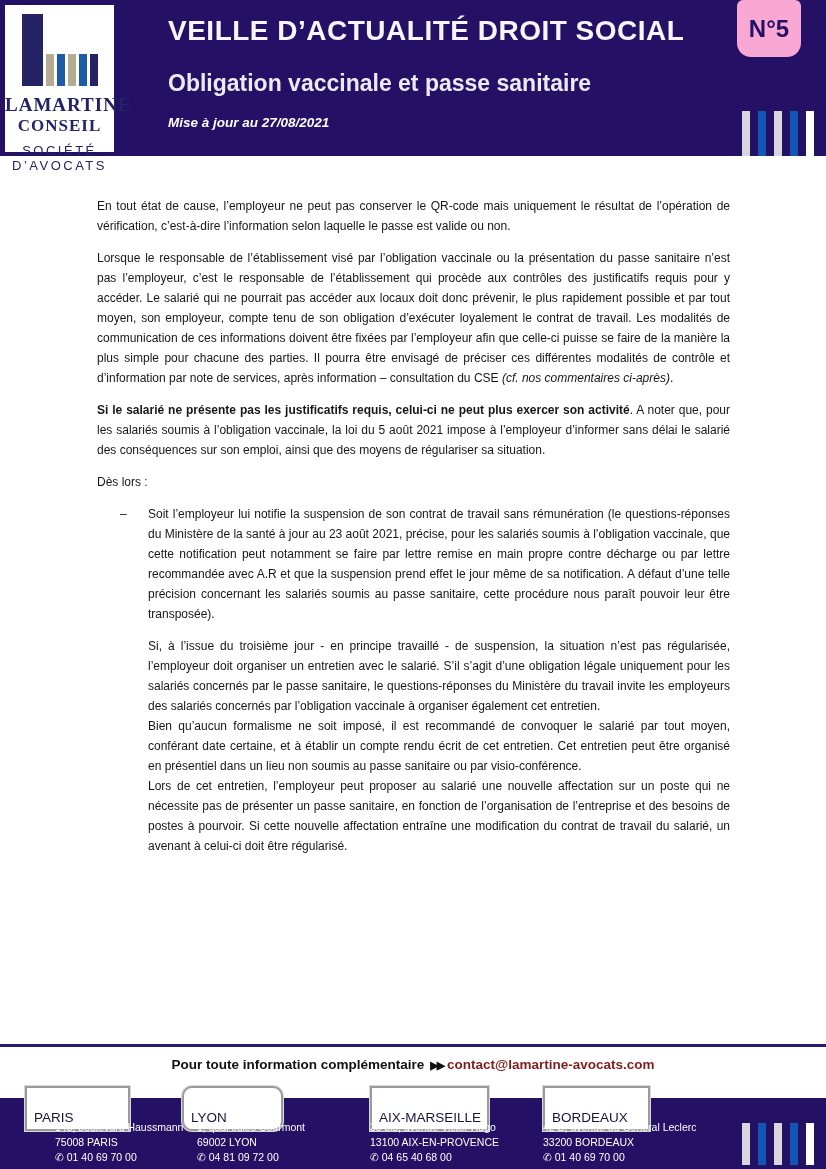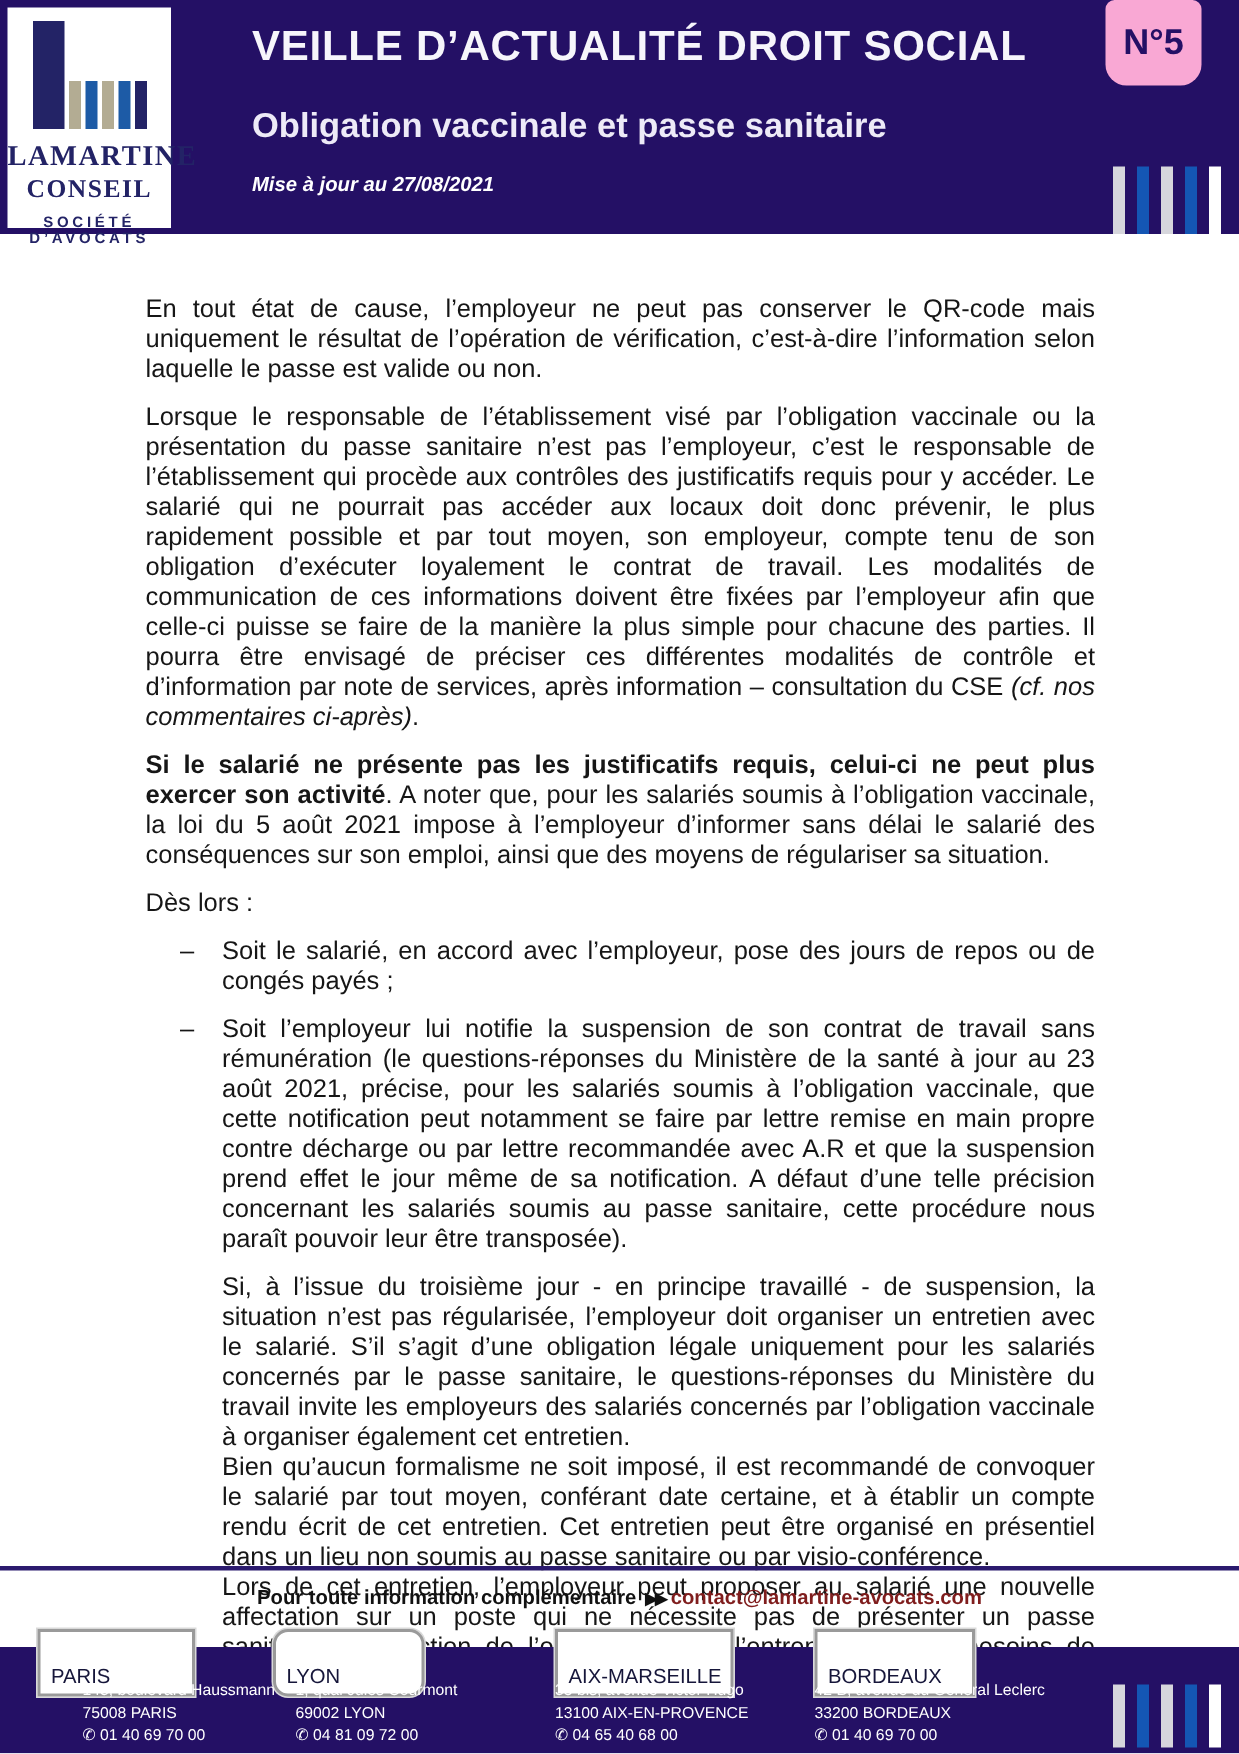--- a/index.html
+++ b/index.html
@@ -9,38 +9,38 @@
   
   .header{position:absolute;left:0;top:0;width:826px;height:156px;background:#241065;}
   .logo{position:absolute;left:5px;top:5px;width:109px;height:147px;background:#ffffff;text-align:center;}
   .logo-bars{display:flex;align-items:flex-end;justify-content:center;gap:3px;height:76px;margin-top:5px;}
   .logo-bars .bar-main{width:21px;height:72px;}
   .logo-bars .bar-sm{width:8px;height:32px;}
   .logo-line1{font-family:"Liberation Serif",serif;font-weight:700;font-size:19px;letter-spacing:1px;
               color:#232366;line-height:1;margin-top:9px;}
   .logo-line2{font-family:"Liberation Serif",serif;font-weight:700;font-size:17px;letter-spacing:1px;
               color:#232366;line-height:1;margin-top:3px;}
-  .logo-tag{font-size:10px;font-weight:700;letter-spacing:2.5px;color:#232366;margin-top:9px;}
+  .logo-tag{font-size:13px;font-weight:400;letter-spacing:2.5px;color:#232366;margin-top:9px;}
 
   .head-text{position:absolute;left:168px;top:0;right:120px;}
   .title{margin:0;padding-top:17px;font-size:28px;font-weight:700;letter-spacing:.5px;color:#f6f5fb;line-height:1;}
   .subtitle{margin:0;padding-top:27px;font-size:23px;font-weight:700;color:#edeaf7;line-height:1;}
   .updated{padding-top:21px;font-size:13.5px;font-weight:700;font-style:italic;color:#ffffff;line-height:1;}
 
   .issue-badge{position:absolute;right:25px;top:0;width:64px;height:57px;background:#f9a8d4;
                border-radius:6px 6px 14px 14px;color:#241065;font-weight:700;font-size:24px;
                display:flex;align-items:center;justify-content:center;}
 
   .deco-bars{position:absolute;display:flex;gap:8px;}
   .deco-bars span{width:8px;height:100%;}
   .deco-header{right:12px;bottom:0;height:45px;}
   .deco-footer{right:12px;bottom:4px;height:42px;}
 
   
-  .doc-body{position:absolute;left:97px;top:196px;width:633px;font-size:17px;line-height:20px;
+  .doc-body{position:absolute;left:97px;top:196px;width:633px;font-size:12px;line-height:20px;
             color:#161616;text-align:justify;}
   .block{margin:0 0 12px 0;}
   .nogap{margin-bottom:0;}
   .b{font-weight:700;}
   .i{font-style:italic;}
   .bullet{position:relative;padding-left:51px;}
   .bullet::before{content:"\2013";position:absolute;left:23px;top:0;}
   .indent{margin-left:51px;}
 
   
@@ -102,21 +102,20 @@
         <span style="background: rgb(20, 86, 180);"></span>
         <span style="background: rgb(255, 255, 255);"></span>
       </div>
   </div>
 
   <div class="doc-body" id="doc-body">
       <div class="block"><span class="">En tout état de cause, l’employeur ne peut pas conserver le QR-code mais uniquement le résultat de l’opération de vérification, c’est-à-dire l’information selon laquelle le passe est valide ou non.</span></div>
       <div class="block"><span class="">Lorsque le responsable de l’établissement visé par l’obligation vaccinale ou la présentation du passe sanitaire n’est pas l’employeur, c’est le responsable de l’établissement qui procède aux contrôles des justificatifs requis pour y accéder. Le salarié qui ne pourrait pas accéder aux locaux doit donc prévenir, le plus rapidement possible et par tout moyen, son employeur, compte tenu de son obligation d’exécuter loyalement le contrat de travail. Les modalités de communication de ces informations doivent être fixées par l’employeur afin que celle-ci puisse se faire de la manière la plus simple pour chacune des parties. Il pourra être envisagé de préciser ces différentes modalités de contrôle et d’information par note de services, après information – consultation du CSE </span><span class="i">(cf. nos commentaires ci-après)</span><span class="">.</span></div>
       <div class="block"><span class="b ">Si le salarié ne présente pas les justificatifs requis, celui-ci ne peut plus exercer son activité</span><span class="">. A noter que, pour les salariés soumis à l’obligation vaccinale, la loi du 5 août 2021 impose à l’employeur d’informer sans délai le salarié des conséquences sur son emploi, ainsi que des moyens de régulariser sa situation.</span></div>
       <div class="block"><span class="">Dès lors :</span></div>
-      <div class="block bullet"><span class="">Soit le salarié, en accord avec l’employeur, pose des jours de repos ou de congés payés ;</span></div>
       <div class="block bullet"><span class="">Soit l’employeur lui notifie la suspension de son contrat de travail sans rémunération (le questions-réponses du Ministère de la santé à jour au 23 août 2021, précise, pour les salariés soumis à l’obligation vaccinale, que cette notification peut notamment se faire par lettre remise en main propre contre décharge ou par lettre recommandée avec A.R et que la suspension prend effet le jour même de sa notification. A défaut d’une telle précision concernant les salariés soumis au passe sanitaire, cette procédure nous paraît pouvoir leur être transposée).</span></div>
       <div class="block indent nogap"><span class="">Si, à l’issue du troisième jour - en principe travaillé - de suspension, la situation n’est pas régularisée, l’employeur doit organiser un entretien avec le salarié. S’il s’agit d’une obligation légale uniquement pour les salariés concernés par le passe sanitaire, le questions-réponses du Ministère du travail invite les employeurs des salariés concernés par l’obligation vaccinale à organiser également cet entretien.</span></div>
       <div class="block indent nogap"><span class="">Bien qu’aucun formalisme ne soit imposé, il est recommandé de convoquer le salarié par tout moyen, conférant date certaine, et à établir un compte rendu écrit de cet entretien. Cet entretien peut être organisé en présentiel dans un lieu non soumis au passe sanitaire ou par visio-conférence.</span></div>
       <div class="block indent nogap"><span class="">Lors de cet entretien, l’employeur peut proposer au salarié une nouvelle affectation sur un poste qui ne nécessite pas de présenter un passe sanitaire, en fonction de l’organisation de l’entreprise et des besoins de postes à pourvoir. Si cette nouvelle affectation entraîne une modification du contrat de travail du salarié, un avenant à celui-ci doit être régularisé.</span></div>
     </div>
 
   <div class="footer-rule"></div>
 
   <div class="contact">
     <span>Pour toute information complémentaire</span><span class="ff-icon"></span><a class="email">contact@lamartine-avocats.com</a>

